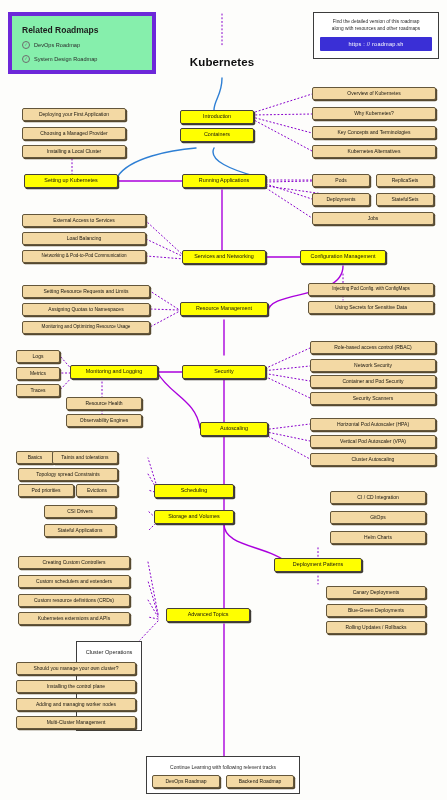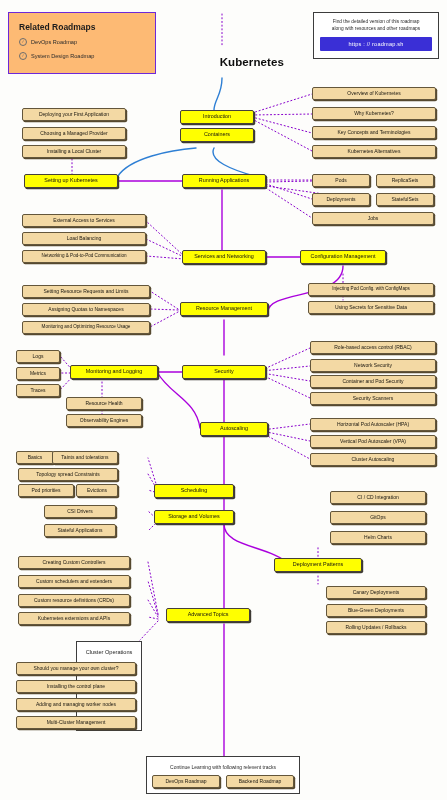--- a/index.html
+++ b/index.html
@@ -11,36 +11,36 @@
   
   .node{position:absolute;box-sizing:border-box;display:flex;align-items:center;
         justify-content:center;text-align:center;line-height:1.05;
         border:1px solid #4a4238;border-radius:2px;}
   .primary{background:#ffff00;border:1px solid #46403a;
            box-shadow:1.2px 1.2px 0 #3d3a34;font-size:5.4px;color:#16140f;}
   .secondary{background:#f3d9a4;border:1px solid #63563b;
              box-shadow:1.2px 1.2px 0 #56492f;font-size:5px;color:#1a1710;}
 
   
-  .panel{position:absolute;box-sizing:border-box;background:#fdba74;
-         border:1px solid #6d28d9;}
+  .panel{position:absolute;box-sizing:border-box;background:#86efac;
+         border:4px solid #6d28d9;}
   .panel-title{font-size:8.5px;font-weight:700;color:#1c1c1c;}
   .rr-item{display:flex;align-items:center;gap:4px;font-size:5.6px;color:#2b2b2b;margin-top:6px;}
   .chk{width:6px;height:6px;border:1px solid #6d6d6d;border-radius:50%;
        display:inline-flex;align-items:center;justify-content:center;
        font-size:4.2px;color:#6d6d6d;line-height:1;flex:none;}
 
   .promo{position:absolute;box-sizing:border-box;background:#fff;
          border:1px solid #3c3c3c;padding:5px 6px;}
   .promo-text{font-size:4.8px;color:#2c2c2c;line-height:1.5;text-align:center;}
   .promo-btn{margin-top:5px;background:#3a2fd6;color:#fff;font-size:5.6px;
              text-align:center;padding:4px 0;border-radius:1px;letter-spacing:.2px;}
 
   .title{position:absolute;font-size:11.5px;font-weight:700;color:#0d0d0d;
-         letter-spacing:.1px;text-align:right;}
+         letter-spacing:.1px;text-align:center;}
 
   .group-box{position:absolute;box-sizing:border-box;background:#ffffff;
              border:1px solid #3c3c3c;}
   .group-title{position:absolute;font-size:5.6px;color:#242424;text-align:center;width:100%;}
 
   .footer{position:absolute;box-sizing:border-box;background:#fff;border:1px solid #3c3c3c;}
   .footer-text{font-size:5px;color:#2b2b2b;text-align:center;margin-top:7px;}
 </style>
 </head>
 <body>

